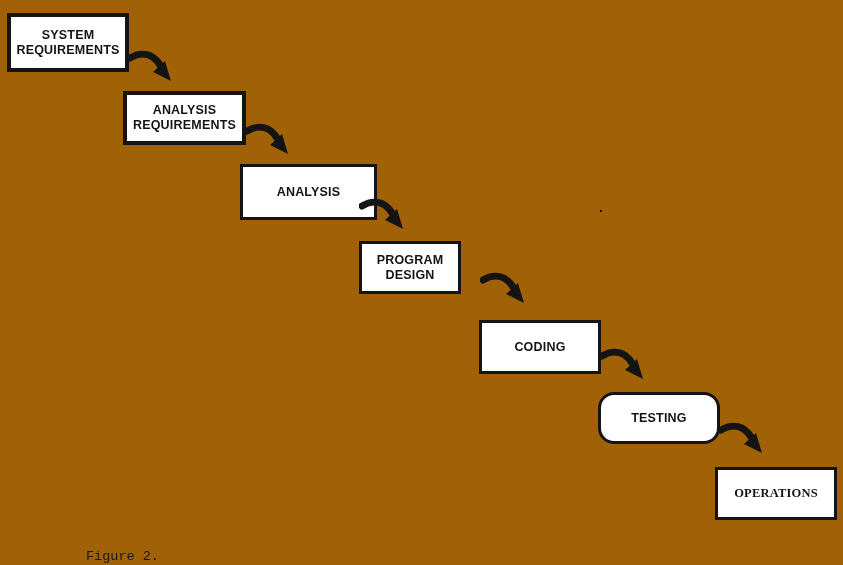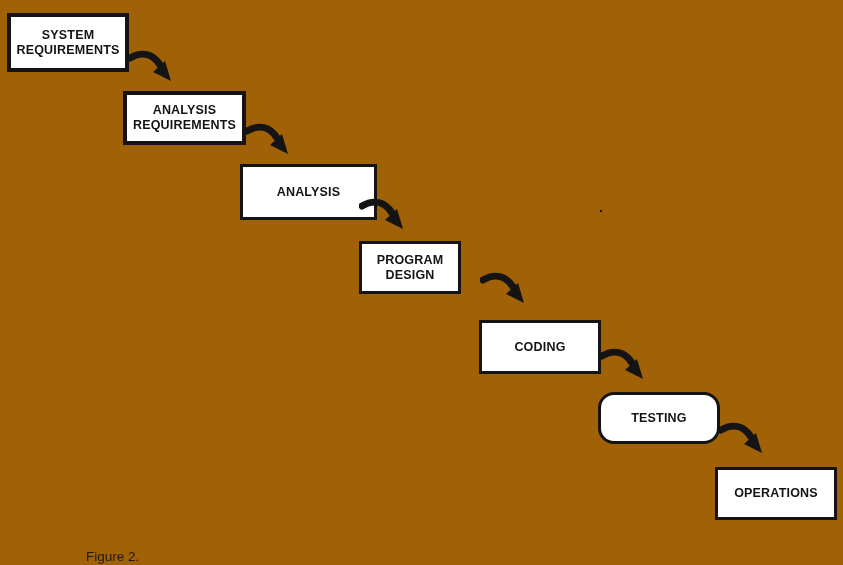--- a/index.html
+++ b/index.html
@@ -47,20 +47,21 @@
   }
   .caption {
     position: absolute;
     left: 86px;
     top: 549px;
     display: flex;
     gap: 25px;
     font-size: 13.5px;
     color: #1a1a1a;
     white-space: nowrap;
+    font-family: Liberation Mono, monospace;
   }
 </style>
 </head>
 <body>
 
 <div class="canvas">
 
   <div class="flow-box heavy" style="left:7px;   top:13px;  width:122px; height:59px;">
     <span class="box-label">SYSTEM
 REQUIREMENTS</span>
@@ -81,21 +82,21 @@
   </div>
 
   <div class="flow-box" style="left:479px; top:320px; width:122px; height:54px;">
     <span class="box-label">CODING</span>
   </div>
 
   <div class="flow-box" style="left:598px; top:392px; width:122px; height:52px;border-radius:16px;">
     <span class="box-label">TESTING</span>
   </div>
 
-  <div class="flow-box" style="left:715px; top:467px; width:122px; height:53px;">
+  <div class="flow-box" style="left:715px; top:467px; width:122px; height:53px;font-family:Liberation Serif, serif;">
     <span class="box-label">OPERATIONS</span>
   </div>
 
   <svg class="flow-arrow" style="left:127px; top:50px;" viewBox="0 0 50 36">
     <path d="M3,8 C15,1 26,4 33,15" fill="none" stroke="#141414" stroke-width="7" stroke-linecap="round"></path>
     <polygon points="44,31 26,22 38,11" fill="#141414"></polygon>
   </svg>
 
   <svg class="flow-arrow" style="left:244px; top:123px;" viewBox="0 0 50 36">
     <path d="M3,8 C15,1 26,4 33,15" fill="none" stroke="#141414" stroke-width="7" stroke-linecap="round"></path>

